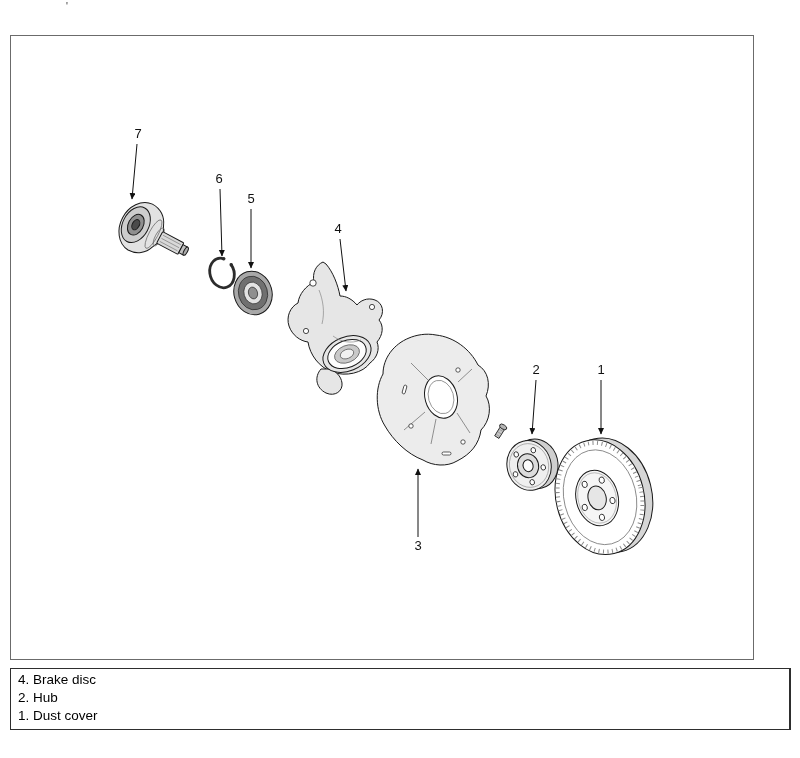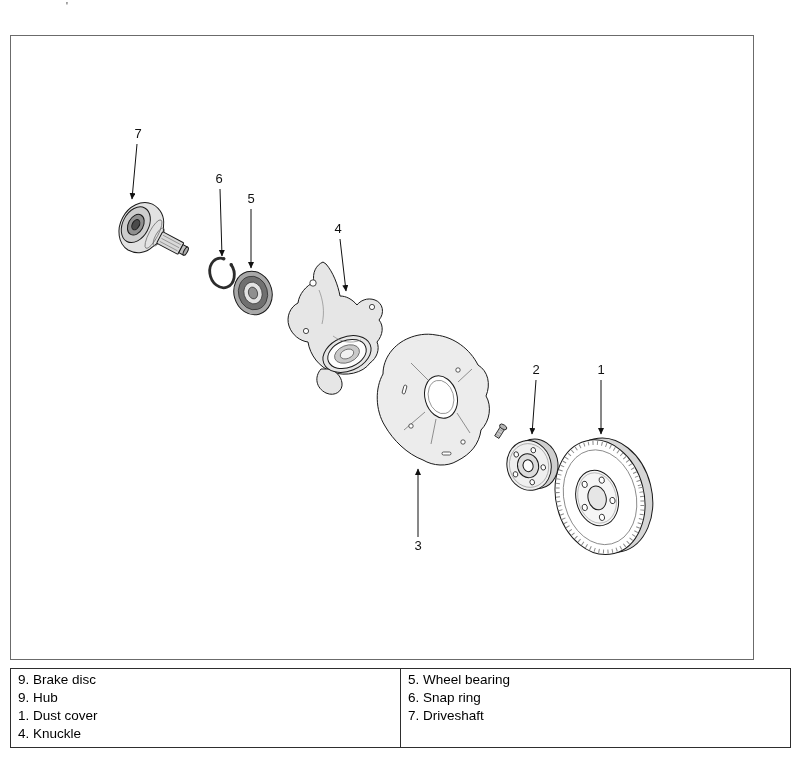--- a/index.html
+++ b/index.html
@@ -155,25 +155,19 @@
         <g>
           <line class="arrow" x1="126" y1="108" x2="121" y2="163" marker-end="url(#ah)"></line>
           <text x="127" y="102" text-anchor="middle">7</text>
         </g>
       </g>
     </svg>
   </div>
 
   <div class="legend">
     <div class="cell left">
-      <div class="item">9. Brake disc</div>
-      <div class="item">9. Hub</div>
+      <div class="item">4. Brake disc</div>
+      <div class="item">2. Hub</div>
       <div class="item">1. Dust cover</div>
-      <div class="item">4. Knuckle</div>
-    </div>
-    <div class="cell">
-      <div class="item">5. Wheel bearing</div>
-      <div class="item">6. Snap ring</div>
-      <div class="item">7. Driveshaft</div>
     </div>
   </div>
 
 </div>
 
 </body></html>

